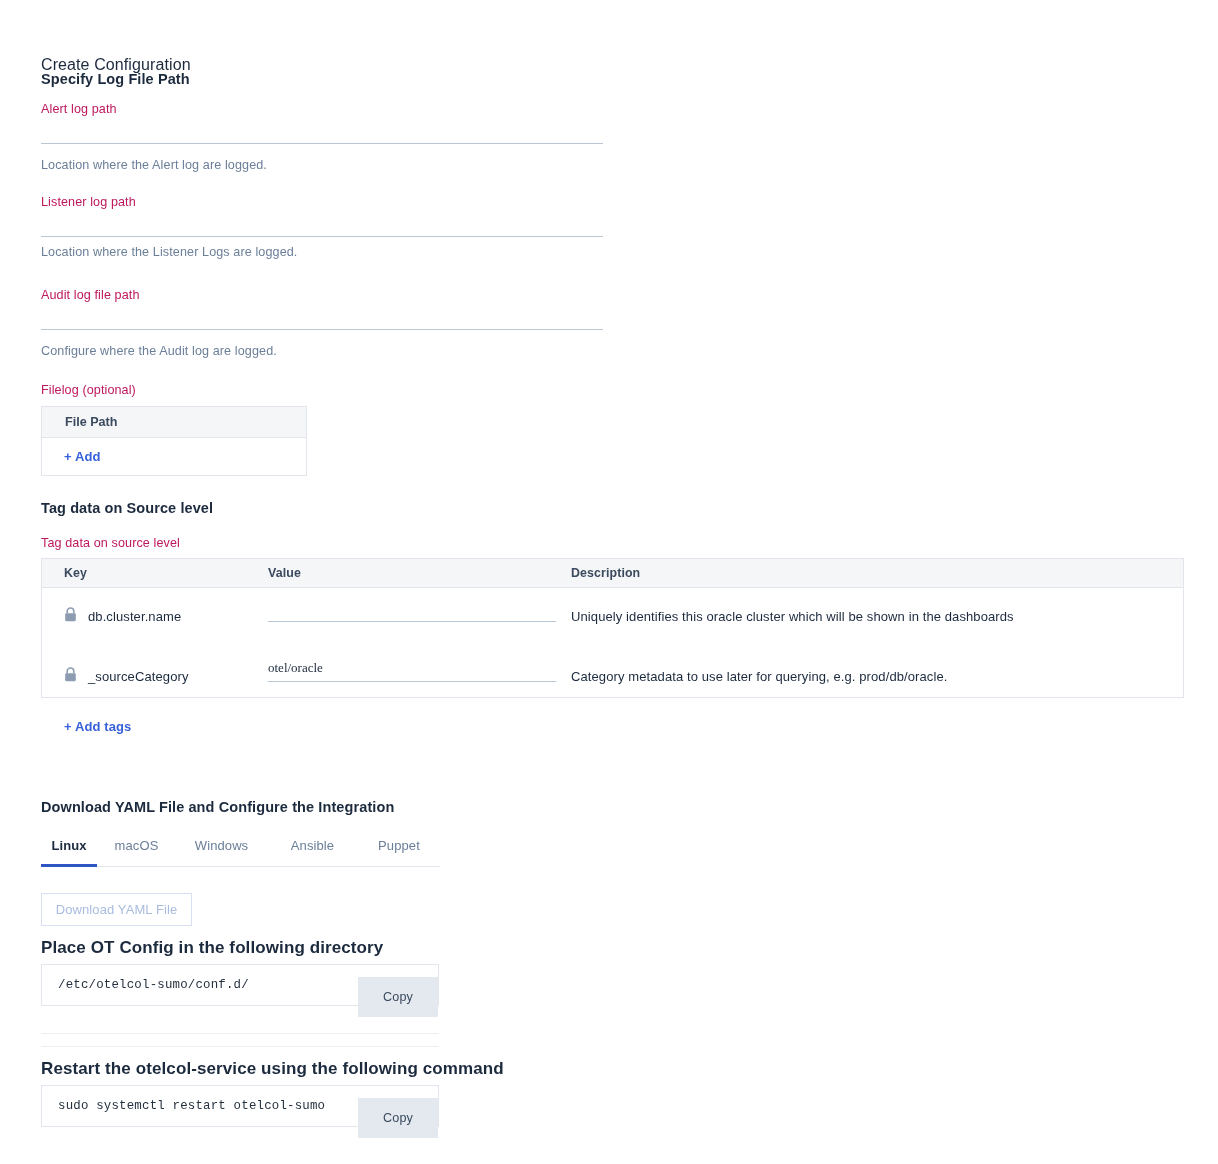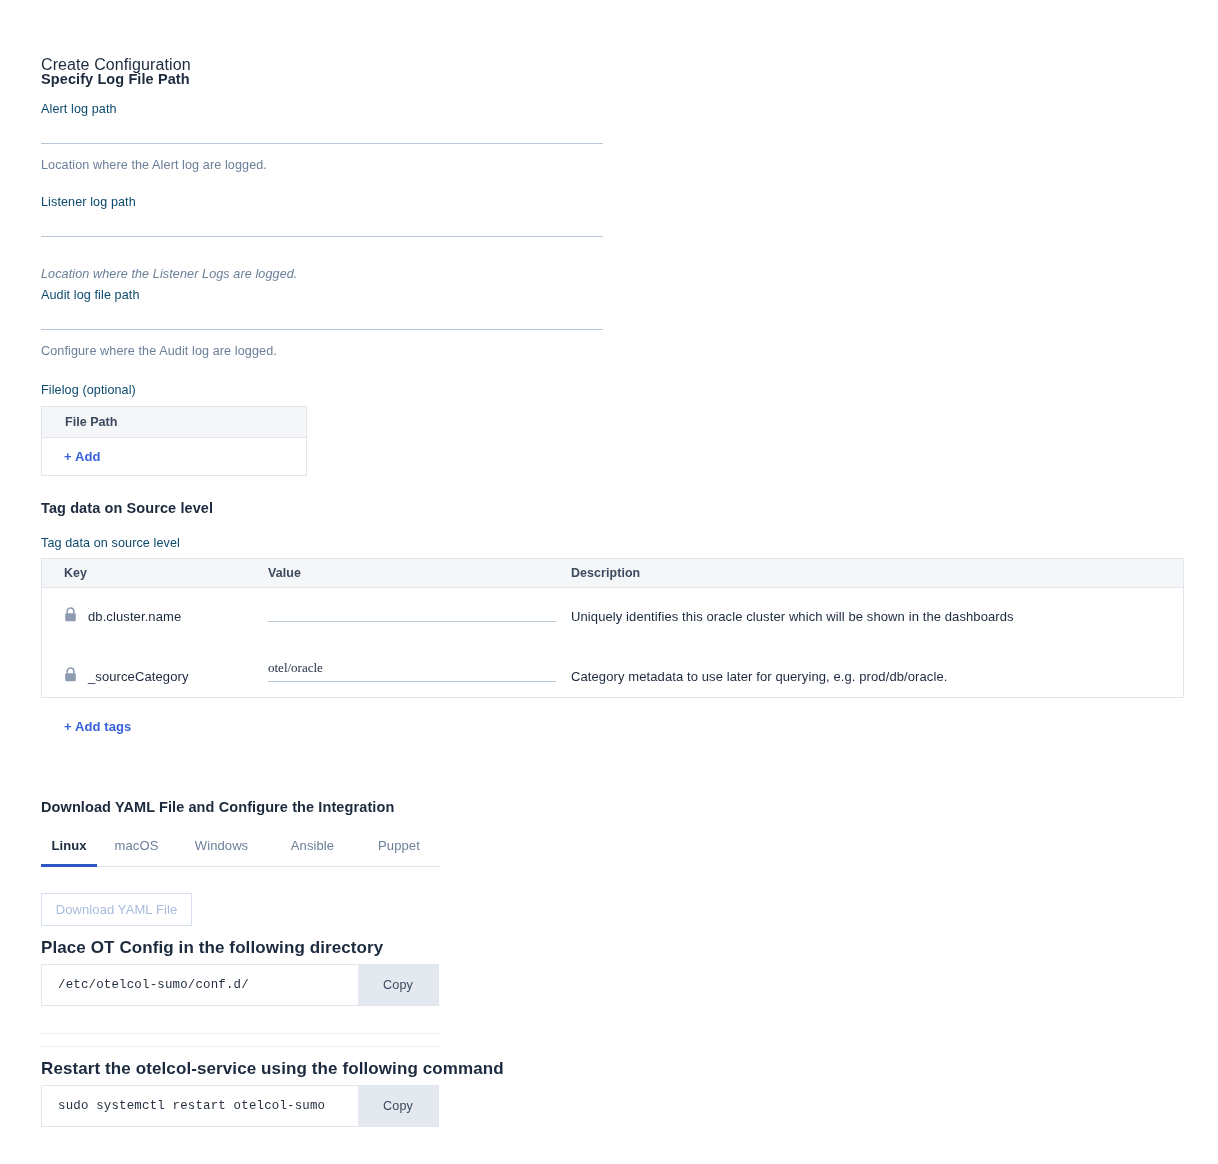--- a/index.html
+++ b/index.html
@@ -23,21 +23,21 @@
     font-size: 14.5px; font-weight: 700; color: #1c2a3e;
     letter-spacing: .1px;
   }
   .h-sub {
     position: absolute;
     font-size: 17px; font-weight: 700; color: #1c2a3e;
     letter-spacing: .1px;
   }
   .field-label {
     position: absolute;
-    font-size: 12.6px; font-weight: 400; color: #0c4a6e;
+    font-size: 12.6px; font-weight: 400; color: #be185d;
     letter-spacing: .1px;
   }
   .field-help {
     position: absolute;
     font-size: 12.6px; font-weight: 400; color: #6b7f99;
     letter-spacing: .1px;
   }
 
   
   .uline-input {
@@ -149,21 +149,21 @@
     background: #ffffff;
   }
   .code-text {
     position: absolute; left: 16px; top: 50%;
     transform: translateY(-50%);
     font-family: "Liberation Mono", monospace;
     font-size: 12.4px; color: #25313f;
     letter-spacing: .2px;
   }
   .copy-btn {
-    position: absolute; right: 0; top: 0;
+    position: absolute; right: 0; top: 12px;
     width: 80px; height: 100%;
     background: #e4e9ef;
     border: none;
     font-family: "Liberation Sans", sans-serif;
     font-size: 12.6px; color: #3b4a5e;
     cursor: pointer;
     letter-spacing: .1px;
   }
 
   .divider { position: absolute; height: 1px; background: #ebeef2; }
@@ -176,21 +176,21 @@
   <div class="h-main" style="left:41px; top:20px;margin-top:36px;">Create Configuration</div>
 
   <div class="h-section" style="left:41px; top:71px;">Specify Log File Path</div>
 
   <div class="field-label" style="left:41px; top:102px;">Alert log path</div>
   <input class="uline-input" style="left: 41px; top: 124px; width: 562px;" placeholder="">
   <div class="field-help" style="left:41px; top:158px;">Location where the Alert log are logged.</div>
 
   <div class="field-label" style="left:41px; top:195px;">Listener log path</div>
   <input class="uline-input" style="left: 41px; top: 217px; width: 562px;" placeholder="">
-  <div class="field-help" style="left:41px; top:267px;font-style:italic;">Location where the Listener Logs are logged.</div>
+  <div class="field-help" style="left:41px; top:245px;">Location where the Listener Logs are logged.</div>
 
   <div class="field-label" style="left:41px; top:288px;">Audit log file path</div>
   <input class="uline-input" style="left: 41px; top: 310px; width: 562px;" placeholder="">
   <div class="field-help" style="left:41px; top:344px;">Configure where the Audit log are logged.</div>
 
   <div class="field-label" style="left:41px; top:383px;">Filelog (optional)</div>
   <div class="mini-table" style="left:41px; top:406px; width:266px; height:70px;">
     <div class="mt-head">
       <span>File Path</span>
     </div>

